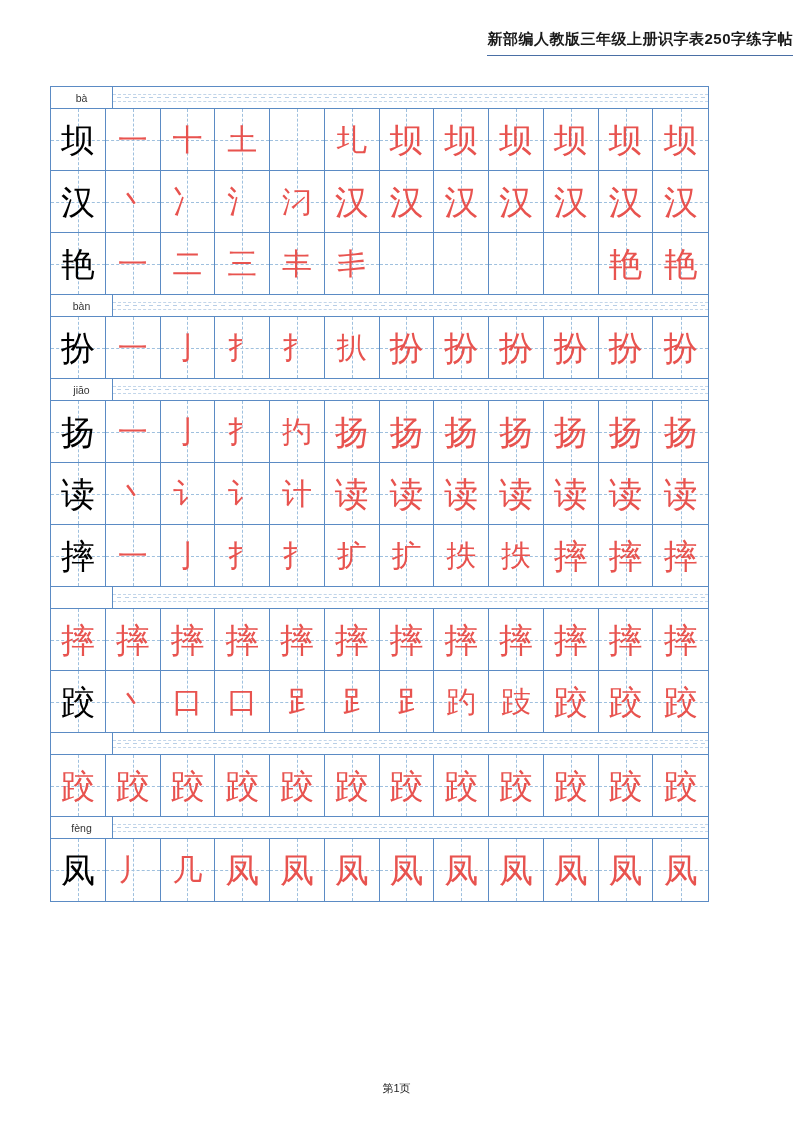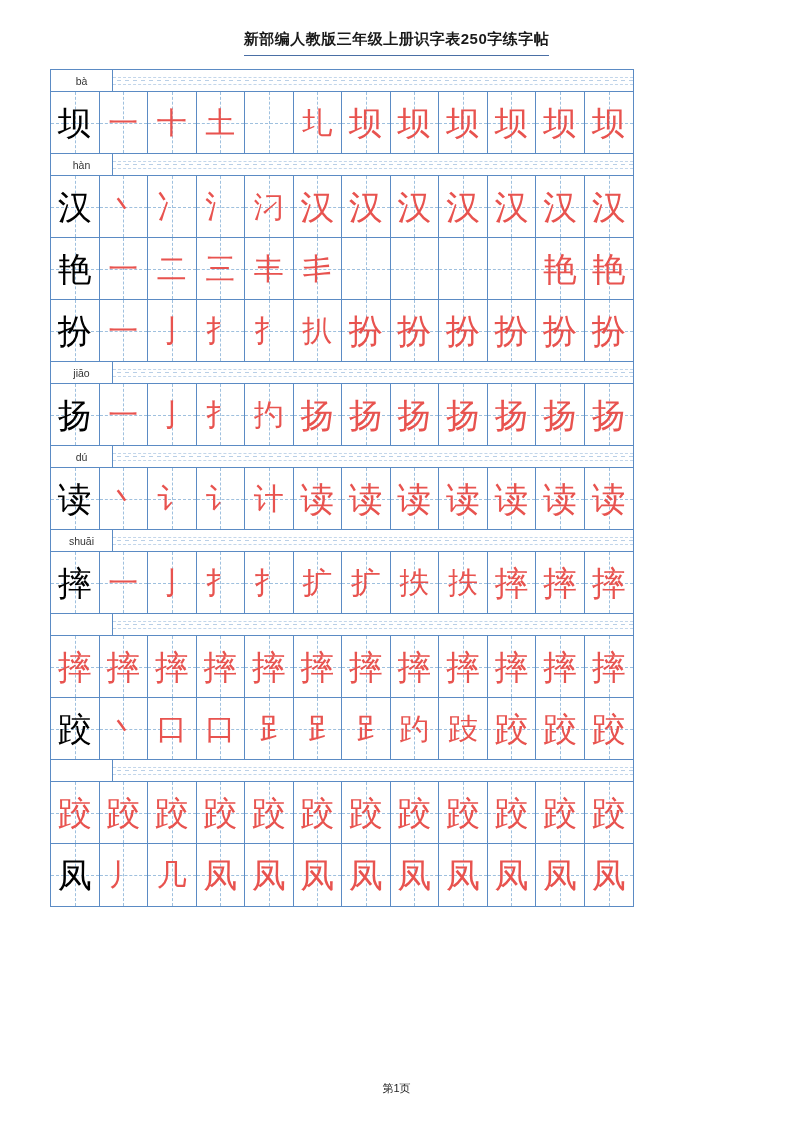--- a/index.html
+++ b/index.html
@@ -14,38 +14,38 @@
     color: #111;
     position: relative;
   }
   .page {
     width: 793px;
     height: 1122px;
     box-sizing: border-box;
     position: relative;
   }
   .title-wrap {
-    text-align: center;
+    text-align: right;
     padding-top: 30px;
   }
   .doc-title {
     display: inline-block;
     font-size: 15px;
     font-weight: bold;
     color: #1a1a1a;
     letter-spacing: 0.5px;
     padding-bottom: 6px;
     border-bottom: 1px solid #4a6fa5;
     font-family: "Liberation Sans", sans-serif;
   }
   .sheet {
     position: absolute;
     left: 50px;
-    top: 69px;
-    width: 584px;
+    top: 86px;
+    width: 659px;
     border: 1px solid #5b8bc4;
     box-sizing: border-box;
     background: #fff;
   }
   .row {
     display: flex;
     width: 100%;
     box-sizing: border-box;
   }
   
@@ -201,123 +201,123 @@
         </div>
         <div class="cell">
           <div class="guides"></div>
           <span class="glyph red">坝</span>
         </div>
         <div class="cell">
           <div class="guides"></div>
           <span class="glyph red">坝</span>
         </div>
       </div>
+      <div class="row char-row">
+        <div class="cell">
+          <div class="guides"></div>
+          <span class="glyph black">汉</span>
+        </div>
+        <div class="cell">
+          <div class="guides"></div>
+          <span class="glyph stroke">丶</span>
+        </div>
+        <div class="cell">
+          <div class="guides"></div>
+          <span class="glyph stroke">冫</span>
+        </div>
+        <div class="cell">
+          <div class="guides"></div>
+          <span class="glyph stroke">氵</span>
+        </div>
+        <div class="cell">
+          <div class="guides"></div>
+          <span class="glyph stroke">汈</span>
+        </div>
+        <div class="cell">
+          <div class="guides"></div>
+          <span class="glyph red">汉</span>
+        </div>
+        <div class="cell">
+          <div class="guides"></div>
+          <span class="glyph red">汉</span>
+        </div>
+        <div class="cell">
+          <div class="guides"></div>
+          <span class="glyph red">汉</span>
+        </div>
+        <div class="cell">
+          <div class="guides"></div>
+          <span class="glyph red">汉</span>
+        </div>
+        <div class="cell">
+          <div class="guides"></div>
+          <span class="glyph red">汉</span>
+        </div>
+        <div class="cell">
+          <div class="guides"></div>
+          <span class="glyph red">汉</span>
+        </div>
+        <div class="cell">
+          <div class="guides"></div>
+          <span class="glyph red">汉</span>
+        </div>
+      </div>
+      <div class="row char-row">
+        <div class="cell">
+          <div class="guides"></div>
+          <span class="glyph black">艳</span>
+        </div>
+        <div class="cell">
+          <div class="guides"></div>
+          <span class="glyph stroke">一</span>
+        </div>
+        <div class="cell">
+          <div class="guides"></div>
+          <span class="glyph stroke">二</span>
+        </div>
+        <div class="cell">
+          <div class="guides"></div>
+          <span class="glyph stroke">三</span>
+        </div>
+        <div class="cell">
+          <div class="guides"></div>
+          <span class="glyph stroke">丰</span>
+        </div>
+        <div class="cell">
+          <div class="guides"></div>
+          <span class="glyph stroke">丯</span>
+        </div>
+        <div class="cell">
+          <div class="guides"></div>
+          <span class="glyph stroke">𦮙</span>
+        </div>
+        <div class="cell">
+          <div class="guides"></div>
+          <span class="glyph stroke">𦮙</span>
+        </div>
+        <div class="cell">
+          <div class="guides"></div>
+          <span class="glyph stroke">𦮙</span>
+        </div>
+        <div class="cell">
+          <div class="guides"></div>
+          <span class="glyph stroke">𦮙</span>
+        </div>
+        <div class="cell">
+          <div class="guides"></div>
+          <span class="glyph red">艳</span>
+        </div>
+        <div class="cell">
+          <div class="guides"></div>
+          <span class="glyph red">艳</span>
+        </div>
+      </div>
       <div class="row pinyin-row">
-        <div class="pinyin-cell">hàn</div>
+        <div class="pinyin-cell">bàn</div>
         <div class="pinyin-rest"></div>
-      </div>
-      <div class="row char-row">
-        <div class="cell">
-          <div class="guides"></div>
-          <span class="glyph black">汉</span>
-        </div>
-        <div class="cell">
-          <div class="guides"></div>
-          <span class="glyph stroke">丶</span>
-        </div>
-        <div class="cell">
-          <div class="guides"></div>
-          <span class="glyph stroke">冫</span>
-        </div>
-        <div class="cell">
-          <div class="guides"></div>
-          <span class="glyph stroke">氵</span>
-        </div>
-        <div class="cell">
-          <div class="guides"></div>
-          <span class="glyph stroke">汈</span>
-        </div>
-        <div class="cell">
-          <div class="guides"></div>
-          <span class="glyph red">汉</span>
-        </div>
-        <div class="cell">
-          <div class="guides"></div>
-          <span class="glyph red">汉</span>
-        </div>
-        <div class="cell">
-          <div class="guides"></div>
-          <span class="glyph red">汉</span>
-        </div>
-        <div class="cell">
-          <div class="guides"></div>
-          <span class="glyph red">汉</span>
-        </div>
-        <div class="cell">
-          <div class="guides"></div>
-          <span class="glyph red">汉</span>
-        </div>
-        <div class="cell">
-          <div class="guides"></div>
-          <span class="glyph red">汉</span>
-        </div>
-        <div class="cell">
-          <div class="guides"></div>
-          <span class="glyph red">汉</span>
-        </div>
-      </div>
-      <div class="row char-row">
-        <div class="cell">
-          <div class="guides"></div>
-          <span class="glyph black">艳</span>
-        </div>
-        <div class="cell">
-          <div class="guides"></div>
-          <span class="glyph stroke">一</span>
-        </div>
-        <div class="cell">
-          <div class="guides"></div>
-          <span class="glyph stroke">二</span>
-        </div>
-        <div class="cell">
-          <div class="guides"></div>
-          <span class="glyph stroke">三</span>
-        </div>
-        <div class="cell">
-          <div class="guides"></div>
-          <span class="glyph stroke">丰</span>
-        </div>
-        <div class="cell">
-          <div class="guides"></div>
-          <span class="glyph stroke">丯</span>
-        </div>
-        <div class="cell">
-          <div class="guides"></div>
-          <span class="glyph stroke">𦮙</span>
-        </div>
-        <div class="cell">
-          <div class="guides"></div>
-          <span class="glyph stroke">𦮙</span>
-        </div>
-        <div class="cell">
-          <div class="guides"></div>
-          <span class="glyph stroke">𦮙</span>
-        </div>
-        <div class="cell">
-          <div class="guides"></div>
-          <span class="glyph stroke">𦮙</span>
-        </div>
-        <div class="cell">
-          <div class="guides"></div>
-          <span class="glyph red">艳</span>
-        </div>
-        <div class="cell">
-          <div class="guides"></div>
-          <span class="glyph red">艳</span>
-        </div>
       </div>
       <div class="row char-row">
         <div class="cell">
           <div class="guides"></div>
           <span class="glyph black">扮</span>
         </div>
         <div class="cell">
           <div class="guides"></div>
           <span class="glyph stroke">一</span>
         </div>
@@ -409,24 +409,20 @@
         </div>
         <div class="cell">
           <div class="guides"></div>
           <span class="glyph red">扬</span>
         </div>
         <div class="cell">
           <div class="guides"></div>
           <span class="glyph red">扬</span>
         </div>
       </div>
-      <div class="row pinyin-row">
-        <div class="pinyin-cell">dú</div>
-        <div class="pinyin-rest"></div>
-      </div>
       <div class="row char-row">
         <div class="cell">
           <div class="guides"></div>
           <span class="glyph black">读</span>
         </div>
         <div class="cell">
           <div class="guides"></div>
           <span class="glyph stroke">丶</span>
         </div>
         <div class="cell">
@@ -462,24 +458,20 @@
           <span class="glyph red">读</span>
         </div>
         <div class="cell">
           <div class="guides"></div>
           <span class="glyph red">读</span>
         </div>
         <div class="cell">
           <div class="guides"></div>
           <span class="glyph red">读</span>
         </div>
-      </div>
-      <div class="row pinyin-row">
-        <div class="pinyin-cell">shuāi</div>
-        <div class="pinyin-rest"></div>
       </div>
       <div class="row char-row">
         <div class="cell">
           <div class="guides"></div>
           <span class="glyph black">摔</span>
         </div>
         <div class="cell">
           <div class="guides"></div>
           <span class="glyph stroke">一</span>
         </div>
@@ -674,20 +666,24 @@
           <span class="glyph red">跤</span>
         </div>
         <div class="cell">
           <div class="guides"></div>
           <span class="glyph red">跤</span>
         </div>
         <div class="cell">
           <div class="guides"></div>
           <span class="glyph red">跤</span>
         </div>
+      </div>
+      <div class="row pinyin-row">
+        <div class="pinyin-cell">fèng</div>
+        <div class="pinyin-rest"></div>
       </div>
       <div class="row char-row last">
         <div class="cell">
           <div class="guides"></div>
           <span class="glyph black">凤</span>
         </div>
         <div class="cell">
           <div class="guides"></div>
           <span class="glyph stroke">丿</span>
         </div>

